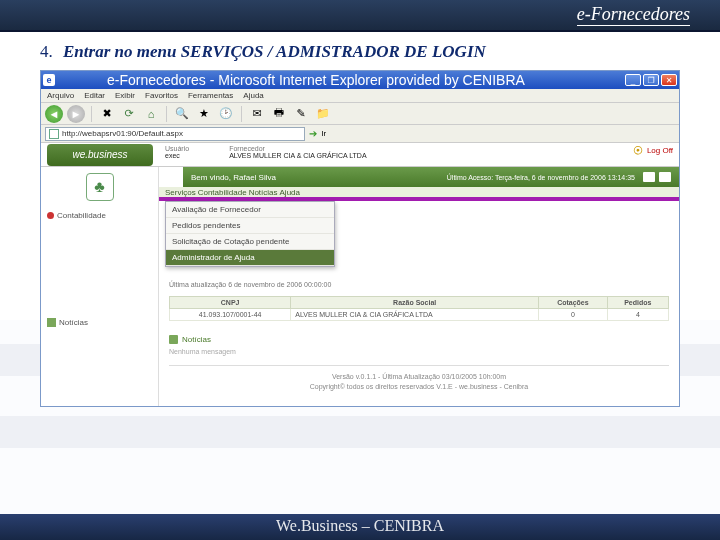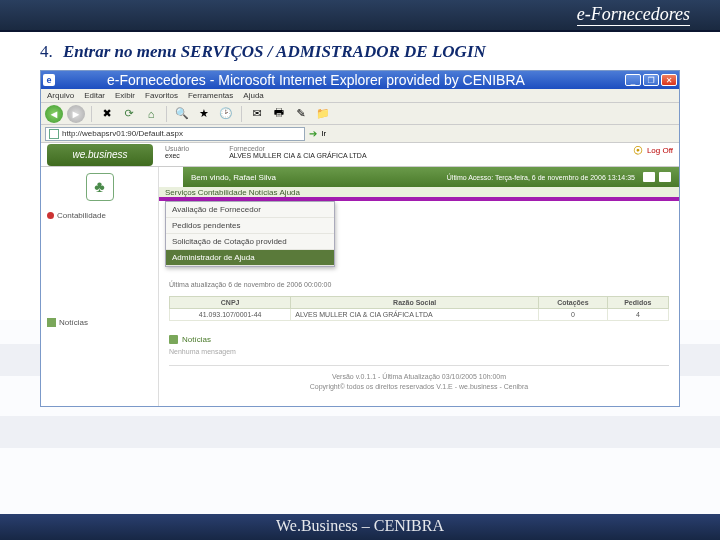--- a/index.html
+++ b/index.html
@@ -182,21 +182,21 @@
         <div class="menubar">
           <span>Serviços</span>
           <span>Contabilidade</span>
           <span>Notícias</span>
           <span>Ajuda</span>
         </div>
 
         <div class="dropdown">
           <div class="item">Avaliação de Fornecedor</div>
           <div class="item">Pedidos pendentes</div>
-          <div class="item">Solicitação de Cotação provided</div>
+          <div class="item">Solicitação de Cotação pendente</div>
           <div class="item hl">Administrador de Ajuda</div>
         </div>
 
         <div class="content-pad">
           <div class="upd-row">Última atualização  6 de novembro de 2006 00:00:00</div>
           <table class="tbl">
             <tbody>
                 <tr>
               <th>CNPJ</th>
               <th>Razão Social</th>

